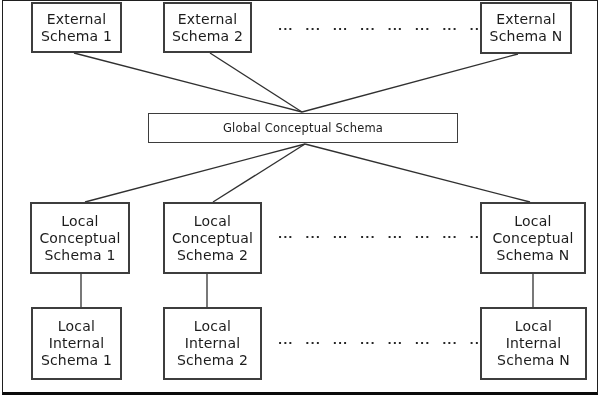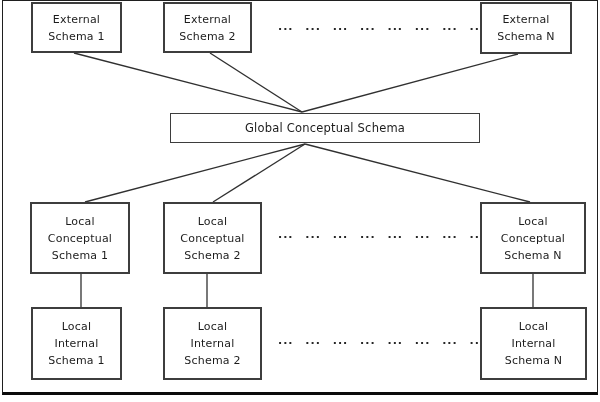--- a/index.html
+++ b/index.html
@@ -37,36 +37,36 @@
   .box {
     position: absolute;
     box-sizing: border-box;
     border: 2px solid #3d3d3d;
     background: #ffffff;
     display: flex;
     align-items: center;
     justify-content: center;
     text-align: center;
     white-space: pre-line;
-    font-size: 11px;
+    font-size: 14px;
     line-height: 17px;
     letter-spacing: 0.2px;
     color: #1c1c1c;
   }
   .box.global {
     border-width: 1.5px;
     font-size: 11.5px;
     line-height: 15px;
   }
   
   .b-ext1 { left: 31px;  top: 2px;   width: 91px;  height: 51px; }
   .b-ext2 { left: 163px; top: 2px;   width: 89px;  height: 51px; }
   .b-extn { left: 480px; top: 2px;   width: 92px;  height: 52px; }
   
-  .b-glob { left: 148px; top: 113px; width: 310px; height: 30px; margin-left: 22px; }
+  .b-glob { left: 148px; top: 113px; width: 310px; height: 30px; }
   
   .b-lcs1 { left: 30px;  top: 202px; width: 100px; height: 72px; }
   .b-lcs2 { left: 163px; top: 202px; width: 99px;  height: 72px; }
   .b-lcsn { left: 480px; top: 202px; width: 106px; height: 72px; }
   
   .b-lis1 { left: 31px;  top: 307px; width: 91px;  height: 73px; }
   .b-lis2 { left: 163px; top: 307px; width: 99px;  height: 73px; }
   .b-lisn { left: 480px; top: 307px; width: 107px; height: 73px; }
   .dots {
     position: absolute;

